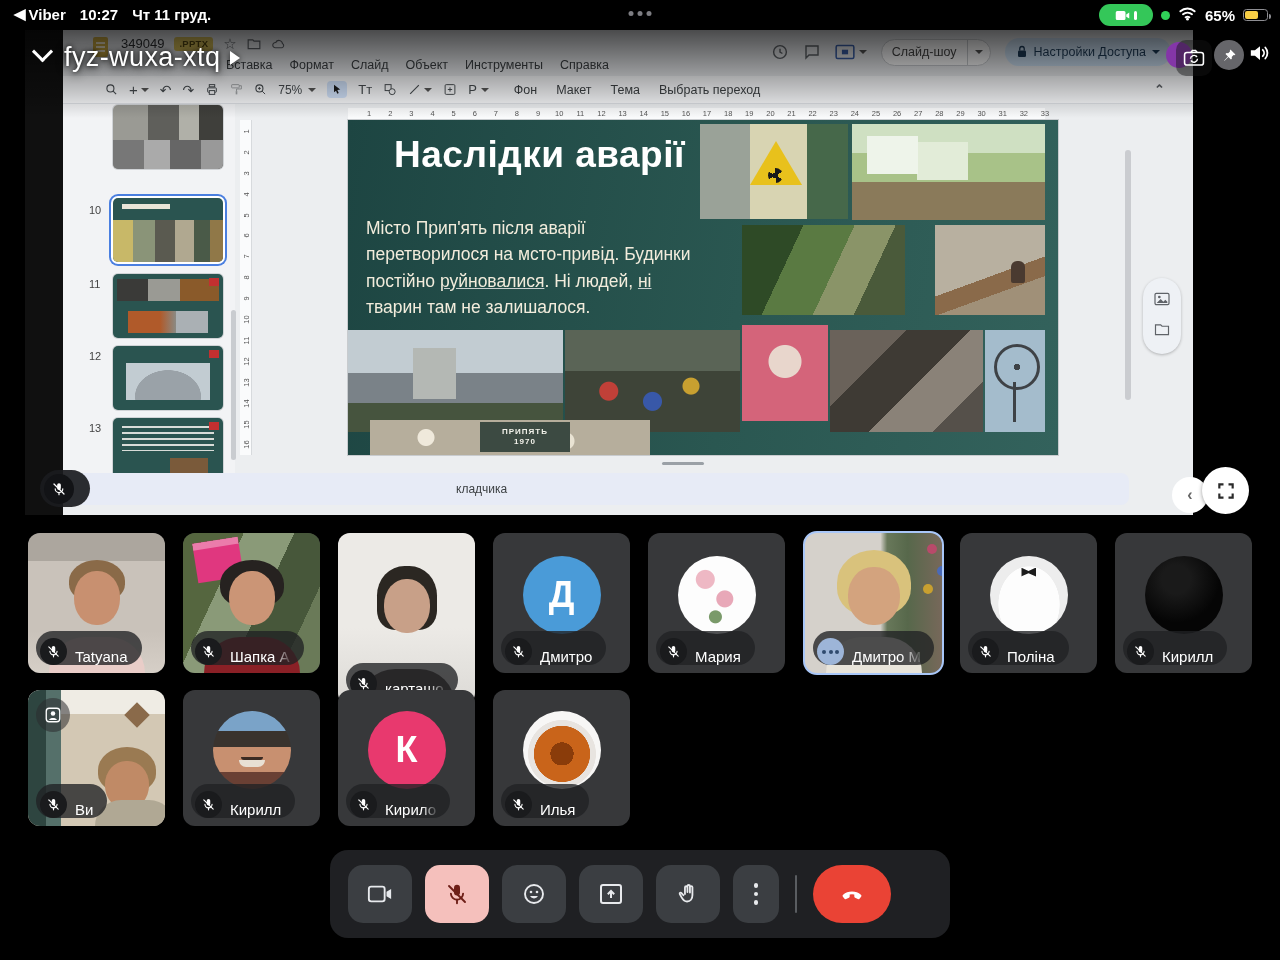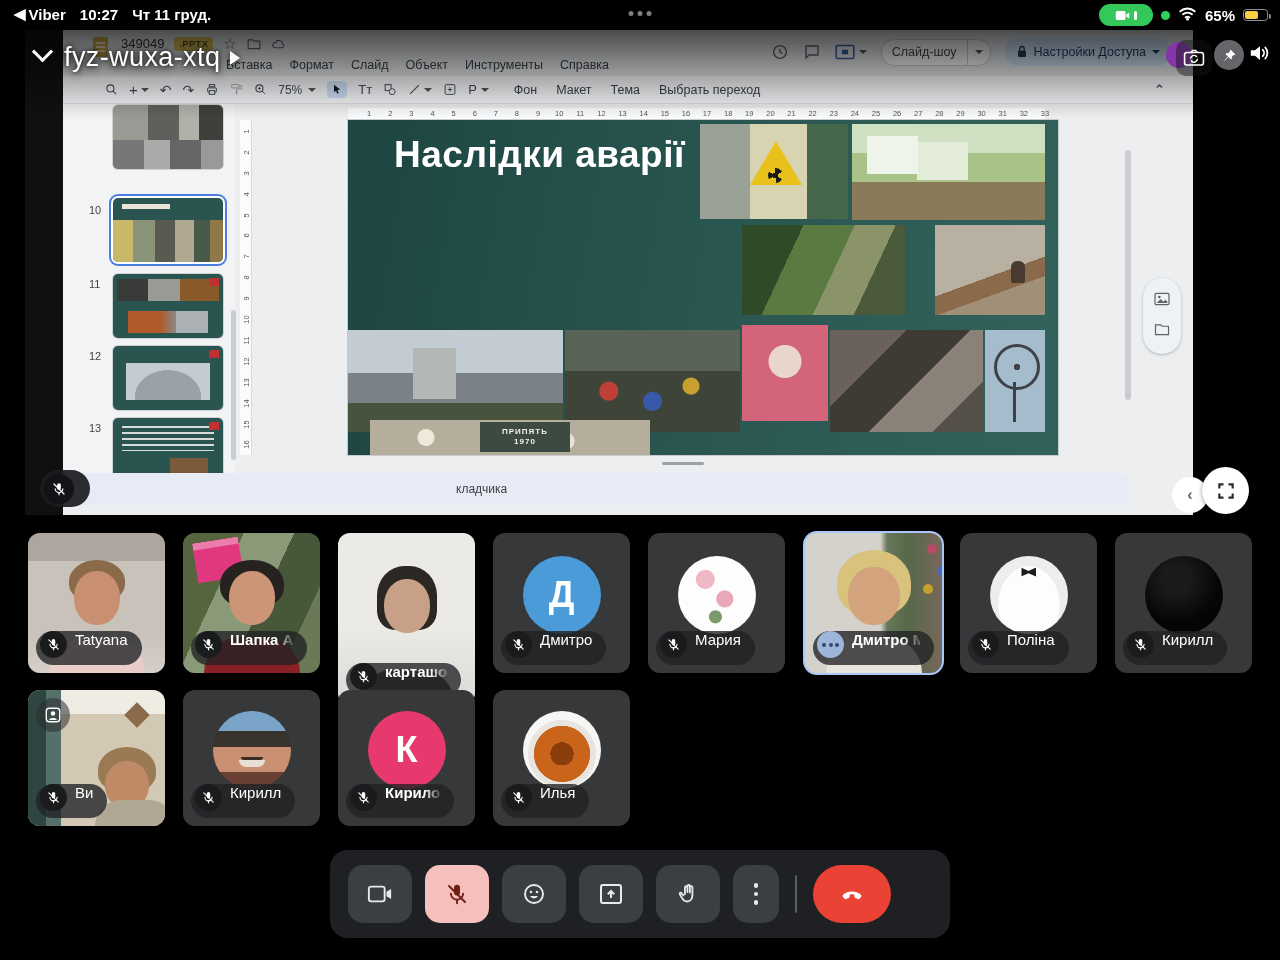--- a/index.html
+++ b/index.html
@@ -140,24 +140,24 @@
   .cam-self .face{left:72%;top:52%;width:44px;height:48px;--skin:#c08a66;background:var(--skin);}
   .cam-self .torso{left:78%;width:80px;height:26px;--shirt:#b0a894;background:var(--shirt);}
   .avatar{position:absolute;left:50%;top:44%;transform:translate(-50%,-50%);width:78px;height:78px;border-radius:50%;display:flex;align-items:center;justify-content:center;font-size:36px;font-weight:700;color:#fff;}
   .av-maria{background:radial-gradient(circle at 35% 30%,#eeb8c4 0 9px,transparent 10px),radial-gradient(circle at 60% 55%,#e8a8b8 0 8px,transparent 9px),radial-gradient(circle at 48% 78%,#7a9a6a 0 6px,transparent 7px),#fdfdfd;}
   .av-polina{background:radial-gradient(ellipse at 50% 62%,#fdfdfd 0 55%,#ededed 56%);}
   .av-polina .bow{position:absolute;left:50%;top:12px;transform:translateX(-50%);width:15px;height:9px;background:#1c1c1c;clip-path:polygon(0 0,50% 38%,100% 0,100% 100%,50% 62%,0 100%);}
   .av-black{background:radial-gradient(circle at 40% 30%,#1a1a1a 0 20%,#050505 60%);}
   .av-hatman{background:linear-gradient(180deg,#7aa3c8 0 26%,#39332e 26% 46%,#c89070 46% 78%,#6a4034 78%);}
   .av-hatman::after{content:"";position:absolute;left:50%;top:63%;transform:translateX(-50%);width:26px;height:7px;border-radius:0 0 12px 12px;background:#e8e0d4;box-shadow:0 -5px 0 -2px #3a2a22;}
   .av-tea{background:radial-gradient(circle at 50% 55%,#8a3c0a 0 20%,#c9641a 20% 48%,#e8e4e0 49% 58%,#f7f6f5 59%);}
-  .pill{position:absolute;left:8px;bottom:8px;height:34px;border-radius:17px;background:rgba(32,33,36,.78);display:flex;align-items:flex-start;gap:8px;padding:0 14px 0 4px;max-width:calc(100% - 16px);}
+  .pill{position:absolute;left:8px;bottom:8px;height:34px;border-radius:17px;background:rgba(32,33,36,.78);display:flex;align-items:flex-end;gap:8px;padding:0 14px 0 4px;max-width:calc(100% - 16px);}
   .mico{width:27px;height:27px;min-width:27px;border-radius:50%;background:#1a1b1d;display:flex;align-items:center;justify-content:center;color:#fff;}
   .pname{color:#fff;font-size:15px;font-weight:500;white-space:nowrap;overflow:hidden;}
-  .fade .pname{-webkit-mask-image:linear-gradient(90deg,#000 72%,rgba(0,0,0,.25) 96%);mask-image:linear-gradient(90deg,#000 72%,rgba(0,0,0,.25) 96%);font-weight:bold;}
+  .fade .pname{-webkit-mask-image:linear-gradient(90deg,#000 72%,rgba(0,0,0,.25) 96%);mask-image:linear-gradient(90deg,#000 72%,rgba(0,0,0,.25) 96%);}
   .speakdots{width:27px;height:27px;min-width:27px;border-radius:50%;background:#9db5d8;display:flex;align-items:center;justify-content:center;gap:2.5px;}
   .speakdots i{width:4px;height:4px;border-radius:50%;background:#2f4a6e;}
   .corner-ico{position:absolute;left:8px;top:8px;width:34px;height:34px;border-radius:50%;background:rgba(44,44,46,.55);display:flex;align-items:center;justify-content:center;color:#fff;}
 
   
   .controlbar{position:absolute;left:330px;top:850px;width:620px;height:88px;border-radius:18px;background:#1f2023;display:flex;align-items:center;gap:13px;padding:0 18px;}
   .cbtn{width:64px;height:58px;border-radius:15px;background:#3b3e42;display:flex;align-items:center;justify-content:center;color:#e8eaed;}
   .cbtn.mic-muted{background:#f5c0bc;color:#6e1f18;}
   .cbtn.more{width:46px;background:#3b3e42;flex-direction:column;gap:4px;}
   .cbtn.more i{width:4.5px;height:4.5px;border-radius:50%;background:#e8eaed;}
@@ -413,20 +413,21 @@
           <span style="top: 215.9px;">11</span>
           <span style="top: 236.8px;">12</span>
           <span style="top: 257.7px;">13</span>
           <span style="top: 278.6px;">14</span>
           <span style="top: 299.5px;">15</span>
           <span style="top: 320.4px;">16</span>
         </div>
 
       <div class="slide">
         <div class="sl-title">Наслідки аварії</div>
+        <div class="sl-body"><span>Місто Прип'ять після аварії  перетворилося на мсто-привід. Будинки постійно </span><span class="u">руйновалися</span><span>. Ні людей, </span><span class="u">ні</span><span> тварин там не залишалося.</span></div>
         <div class="ph ph-rad"></div>
         <div class="ph ph-class"></div>
         <div class="ph ph-jung"></div>
         <div class="ph ph-doll"></div>
         <div class="ph ph-city"></div>
         <div class="ph ph-bump"></div>
         <div class="ph ph-pink"></div>
         <div class="ph ph-debris"></div>
         <div class="ph ph-wheel"></div>
         <div class="ph ph-bones"></div>

